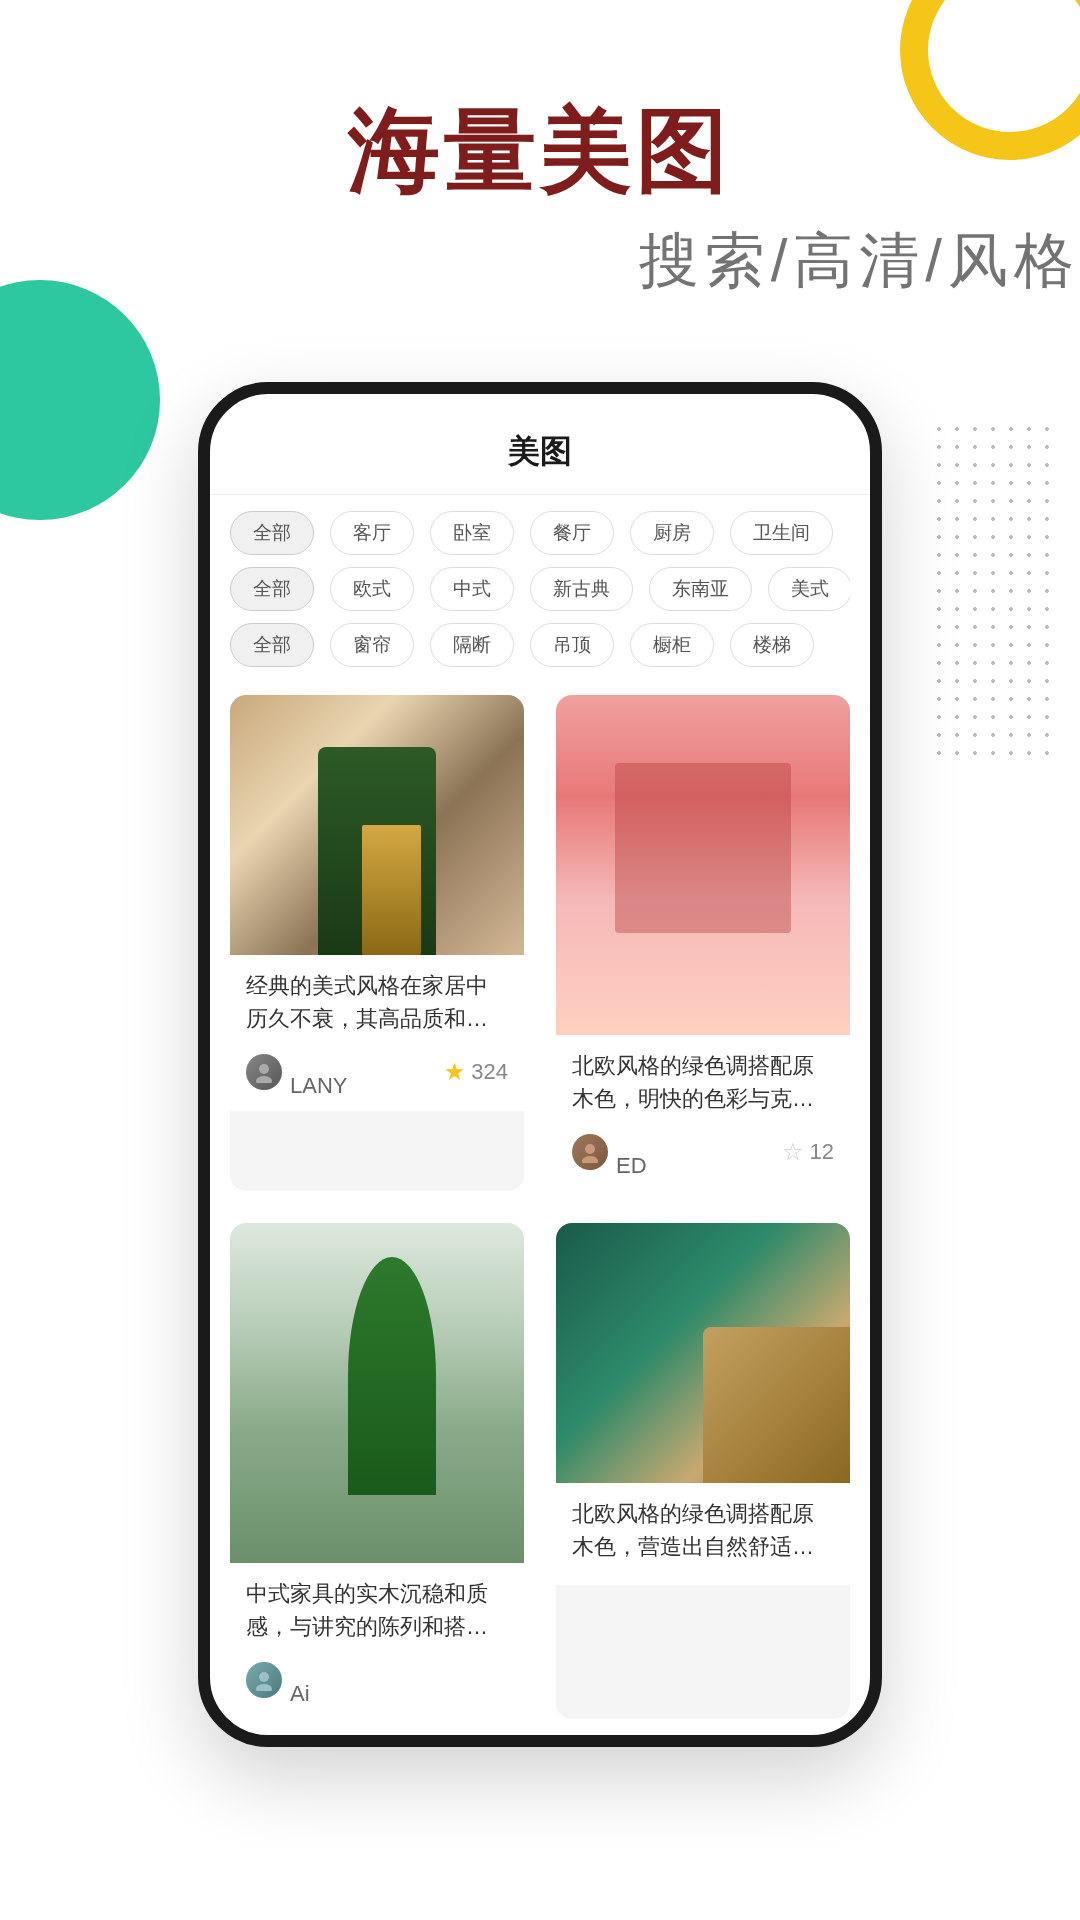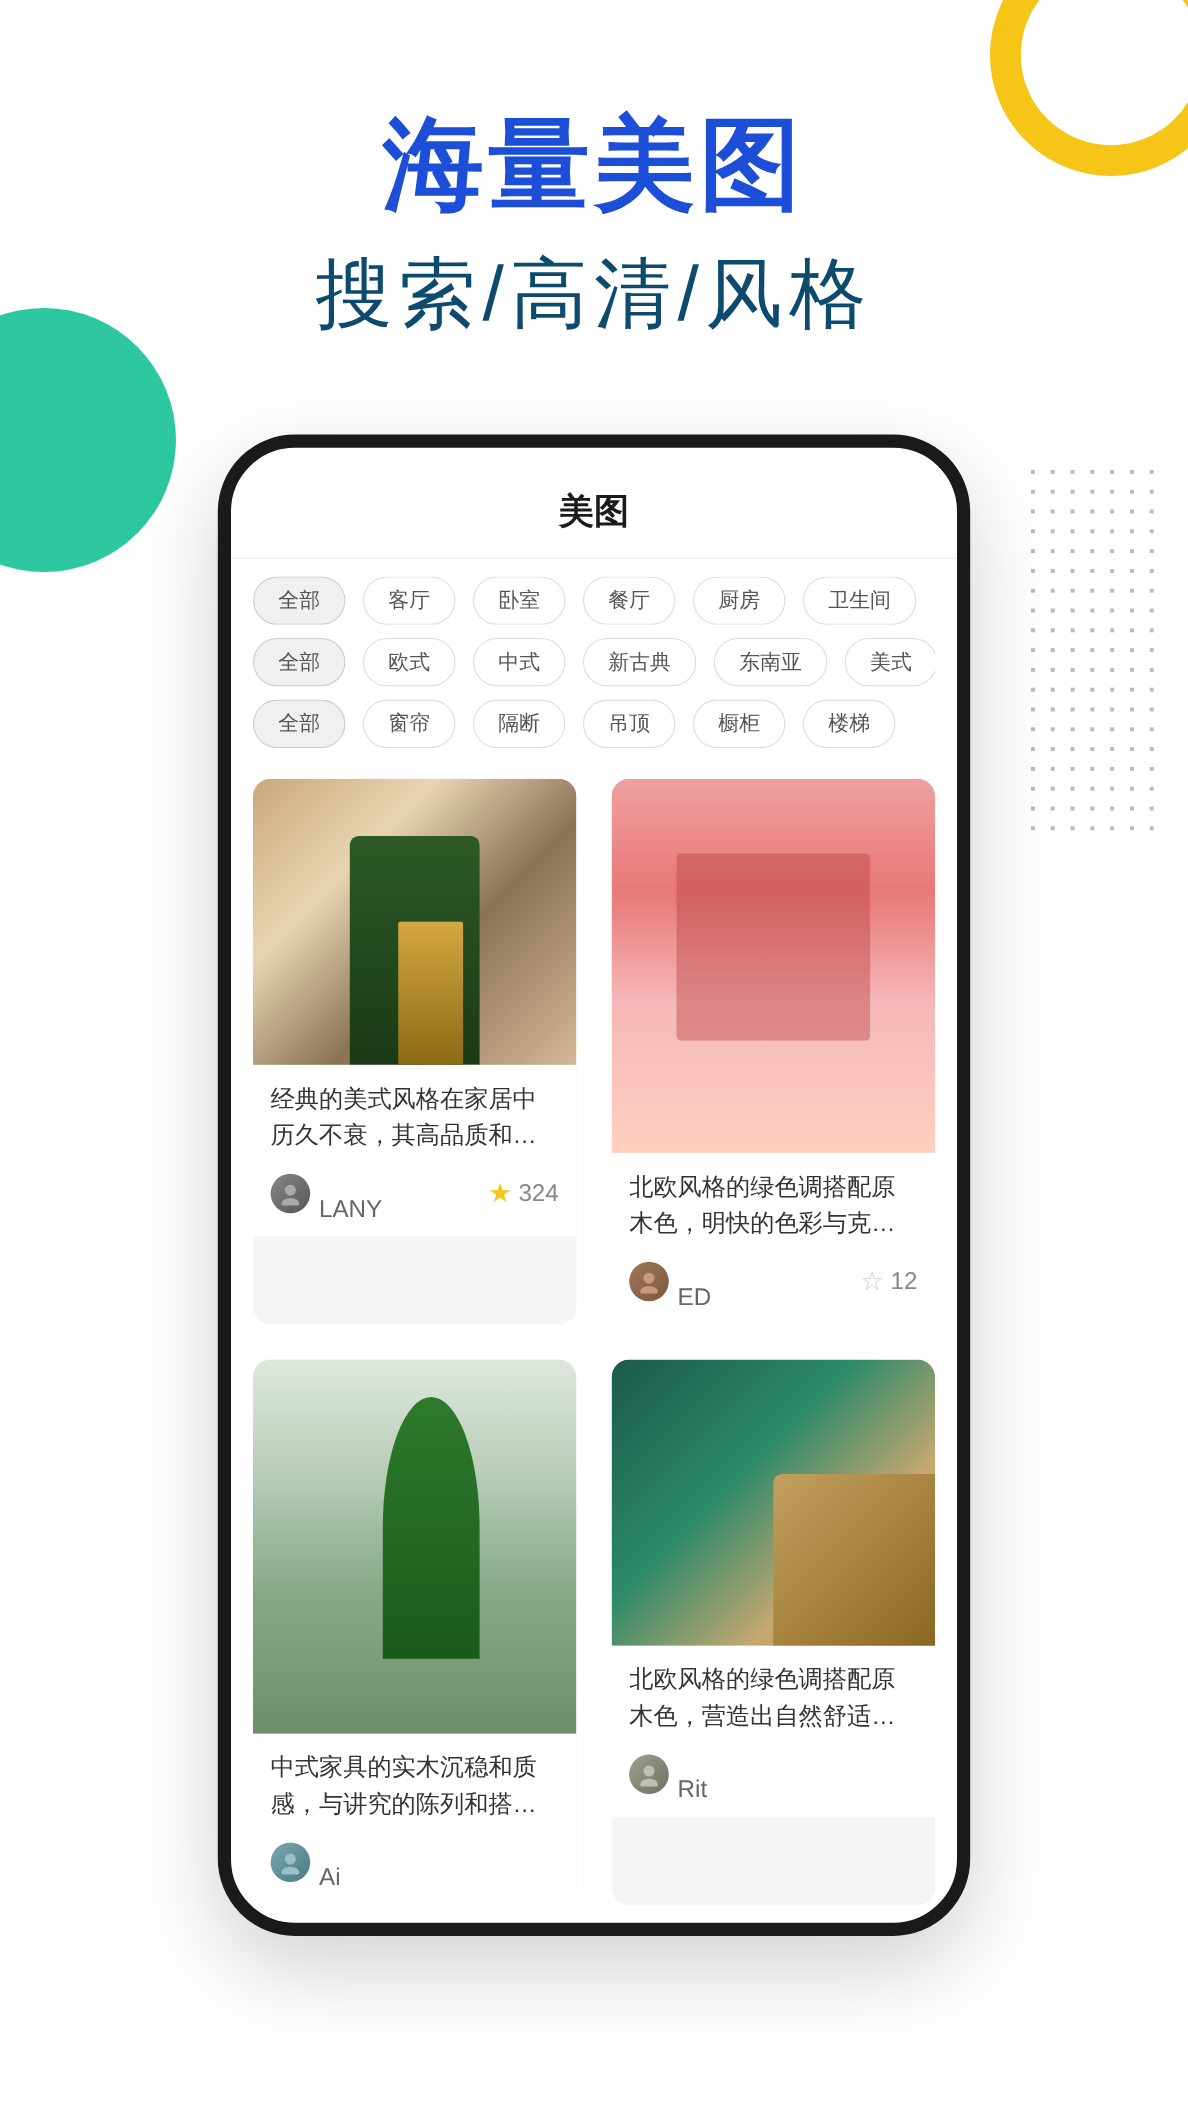--- a/index.html
+++ b/index.html
@@ -47,30 +47,31 @@
     .header-area {
       position: relative;
       text-align: center;
       padding-top: 100px;
       padding-bottom: 40px;
       z-index: 2;
     }
     .main-title {
       font-size: 92px;
       font-weight: 900;
-      color: #1d4ed8;
+      color: #7f1d1d;
       letter-spacing: 4px;
       line-height: 1.1;
       margin-bottom: 20px;
     }
     .sub-title {
-      font-size: 70px;
+      font-size: 60px;
       font-weight: 400;
-      color: #0c4a6e;
+      color: #737373;
       letter-spacing: 6px;
+      text-align: right;
     }
 
     
     .phone-wrapper {
       position: relative;
       z-index: 3;
       display: flex;
       justify-content: center;
       margin-top: 40px;
     }
@@ -370,29 +371,18 @@
               <span class="author-name">Ai</span>
             </div>
           </div>
         </div>
       </div>
 
       <div class="card">
         <div class="img-teal-room"></div>
         <div class="card-info">
           <div class="card-desc">北欧风格的绿色调搭配原木色，营造出自然舒适的氛围</div>
-          <div class="card-meta">
-            <div class="card-author">
-              <div class="avatar" style="background:linear-gradient(135deg,#a0a090,#707060)">
-                <svg width="22" height="22" viewBox="0 0 22 22" fill="none">
-                  <circle cx="11" cy="8" r="5" fill="#c0c0b0"></circle>
-                  <ellipse cx="11" cy="20" rx="8" ry="5" fill="#c0c0b0"></ellipse>
-                </svg>
-              </div>
-              <span class="author-name">Rit</span>
-            </div>
-          </div>
         </div>
       </div>
 
     </div>
   </div>
 </div>
 
 </body></html>

